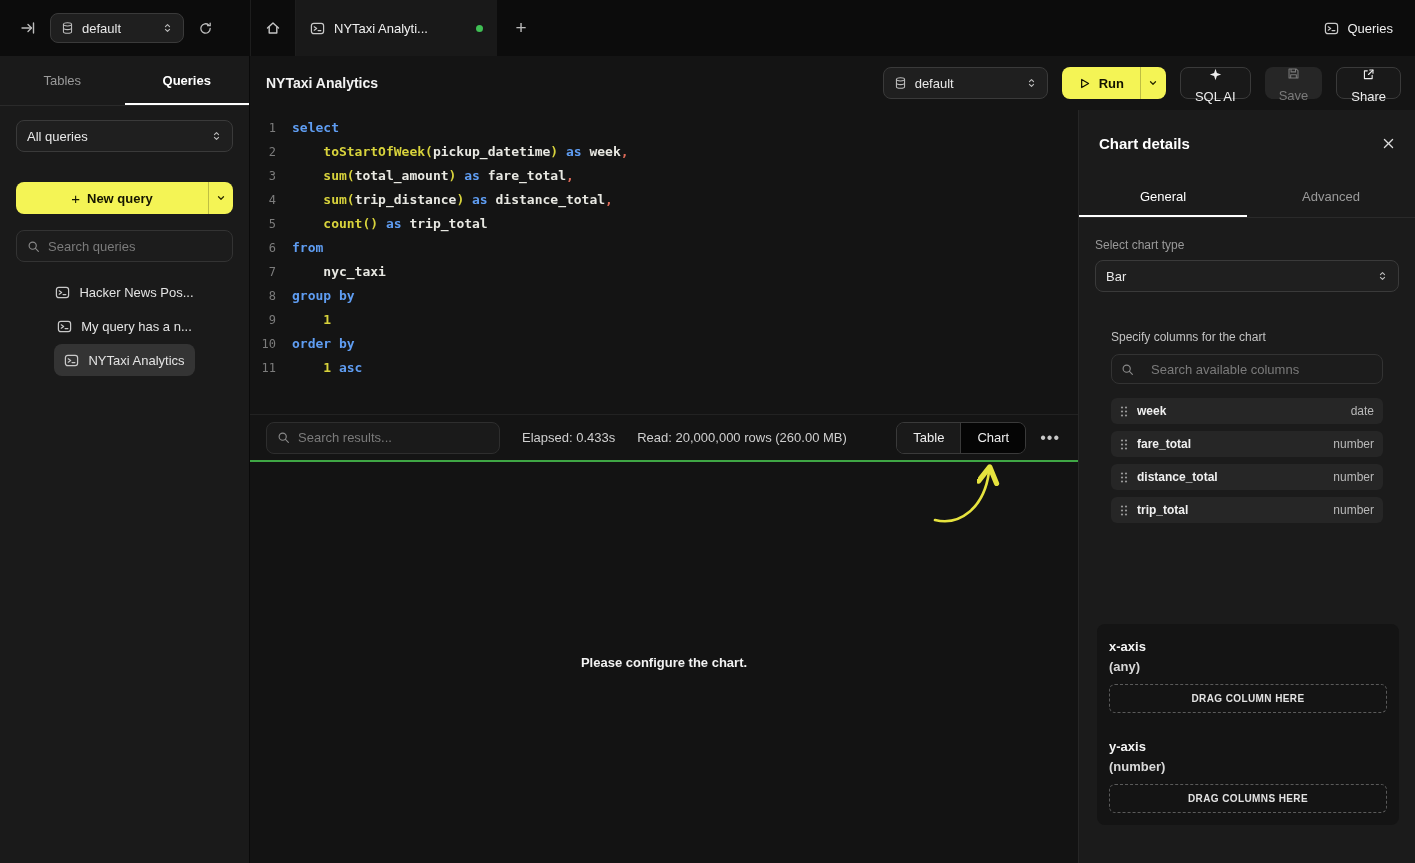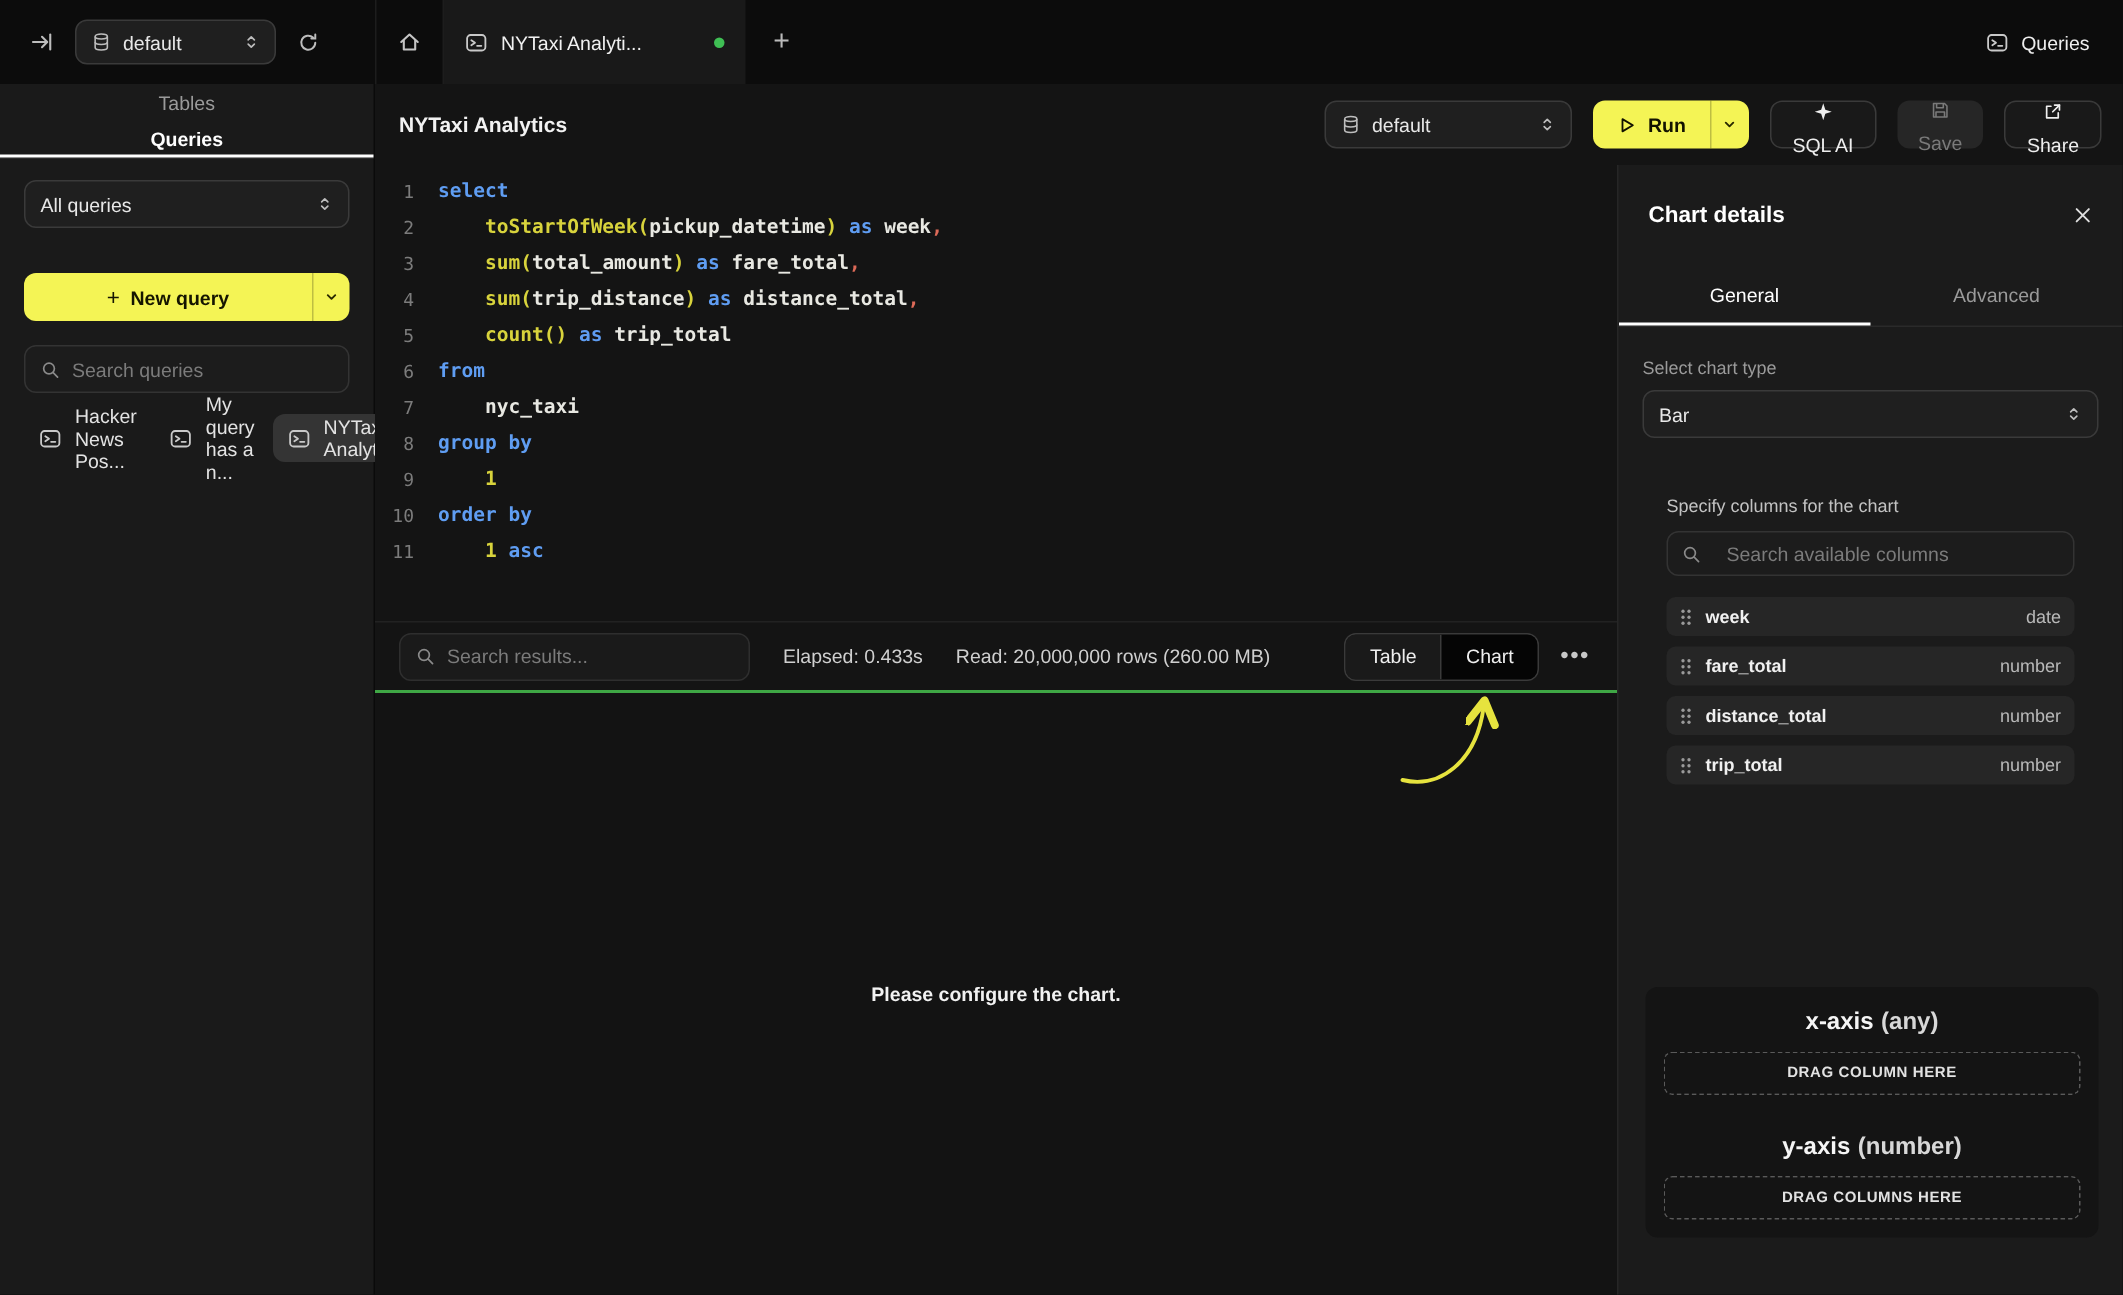--- a/index.html
+++ b/index.html
@@ -19,32 +19,32 @@
   .home-tab { width:46px; border-left:1px solid #1d1d1d; border-right:1px solid #1d1d1d; }
   .active-tab { width:201px; background:#191919; gap:9px; padding:0 14px; justify-content:flex-start; color:#f0f0f0; font-size:13px; }
   .active-tab .tab-title { overflow:hidden; text-overflow:ellipsis; white-space:nowrap; flex:1; }
   .dot { width:7px; height:7px; border-radius:50%; flex:0 0 auto; }
   .plus-tab { width:48px; font-size:19px; color:#bbb; }
   .tb-right { margin-left:auto; display:flex; align-items:center; padding-right:22px; }
   .queries-btn { display:flex; align-items:center; gap:8px; font-size:13px; color:#eee; cursor:pointer; }
 
   
   .sidebar { position:absolute; top:56px; left:0; width:250px; height:807px; background:#1a1a1a; border-right:1px solid #0a0a0a; }
-  .side-tabs { display:flex; height:50px; border-bottom:1px solid #2a2a2a;flex-direction:column; }
+  .side-tabs { display:flex; height:50px; border-bottom:1px solid #2a2a2a; }
   .side-tab { flex:1; display:flex; align-items:center; justify-content:center; font-size:13px; color:#9a9a9a; cursor:pointer; }
   .side-tab.active { color:#fff; font-weight:600; box-shadow:inset 0 -2px 0 #fff; }
   .side-body { padding:14px 16px; }
   .w-full { width:100%; height:32px; }
   .new-query { margin-top:30px; display:flex; align-items:stretch; height:32px; border-radius:8px; overflow:hidden; cursor:pointer; color:#151500; font-size:13px; font-weight:600; }
   .new-query .nq-main { flex:1; display:flex; align-items:center; justify-content:center; gap:7px; }
   .new-query .nq-plus { font-size:15px; font-weight:400; }
   .new-query .nq-caret { width:25px; display:flex; align-items:center; justify-content:center; border-left:1px solid rgba(0,0,0,0.22); }
   .search-box { margin-top:16px; display:flex; align-items:center; gap:8px; height:32px; border:1px solid #333; border-radius:8px; background:#1c1c1c; padding:0 10px; color:#8a8a8a; }
   .search-box input { flex:1; background:transparent; border:none; color:#e8e8e8; font-size:13px; }
-  .query-list { margin-top:14px; display:flex; flex-direction:row; gap:2px;align-items:center; }
+  .query-list { margin-top:14px; display:flex; flex-direction:column; gap:2px;align-items:center; }
   .query-item { display:flex; align-items:center; gap:9px; height:32px; border-radius:8px; padding:0 10px; font-size:13px; color:#e3e3e3; cursor:pointer; }
   .query-item.active { background:#343434; }
   .q-icon { color:#c9c9c9; display:flex; }
 
   
   .workspace { position:absolute; top:56px; left:250px; width:1165px; height:807px; background:#141414; }
   .main-header { height:54px; display:flex; align-items:center; padding:0 14px 0 16px; gap:14px; }
   .page-title { font-size:14px; font-weight:600; color:#f2f2f2; margin-right:auto; }
   .btn { display:flex; align-items:center; gap:8px; height:32px; border-radius:8px; padding:0 14px; font-size:13px; cursor:pointer; white-space:nowrap;flex-direction:column; }
   .btn-dark { background:#191919; border:1px solid #3a3a3a; color:#eee; }
@@ -93,21 +93,21 @@
   .columns-label { font-size:12px; color:#c2c2c2; }
   .col-search { margin-top:10px; display:flex; align-items:center; gap:17px; height:30px; border:1px solid #333; border-radius:8px; background:#1c1c1c; padding:0 9px; color:#8a8a8a; }
   .col-search input { flex:1; width:100%; background:transparent; border:none; color:#e8e8e8; font-size:13px; }
   .columns-list { margin-top:14px; display:flex; flex-direction:column; gap:7px; }
   .col-row { display:flex; align-items:center; gap:9px; height:26px; background:#262626; border-radius:6px; padding:0 9px; cursor:grab; }
   .drag { color:#9a9a9a; display:flex; }
   .col-name { font-size:12px; font-weight:700; color:#f0f0f0; }
   .col-type { margin-left:auto; font-size:12px; color:#b8b8b8; }
   .axes-card { position:absolute; left:18px; right:16px; bottom:38px; background:#141414; border-radius:8px; padding:15px 12px 12px 12px; }
   .axis-block + .axis-block { margin-top:26px; }
-  .axis-head { display:flex; justify-content:center; gap:5px; font-size:16px; }
+  .axis-head { display:flex; justify-content:center; gap:5px; font-size:13px;flex-direction:column; }
   .axis-name { font-weight:700; color:#f5f5f5; }
   .axis-kind { font-weight:700; color:#d8d8d8; }
   .drop-zone { margin-top:10px; height:29px; border:1px dashed #5a5a5a; border-radius:6px; display:flex; align-items:center; justify-content:center; font-size:10px; font-weight:700; letter-spacing:0.4px; color:#e2e2e2; }
 </style>
 </head>
 <body>
 
 <div class="topbar">
   <div class="tb-left">
     <span class="icon-btn">

